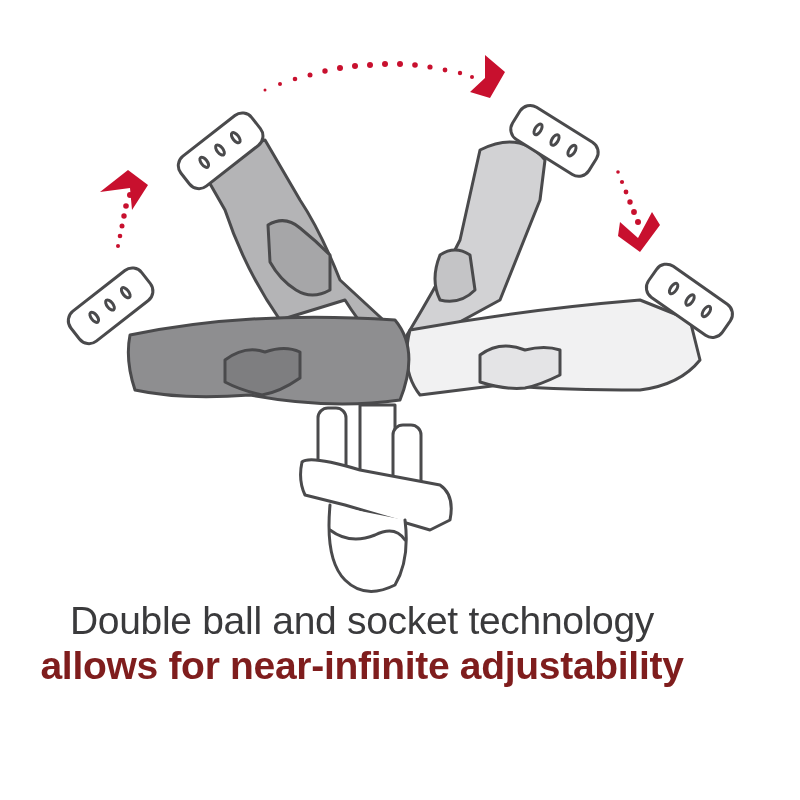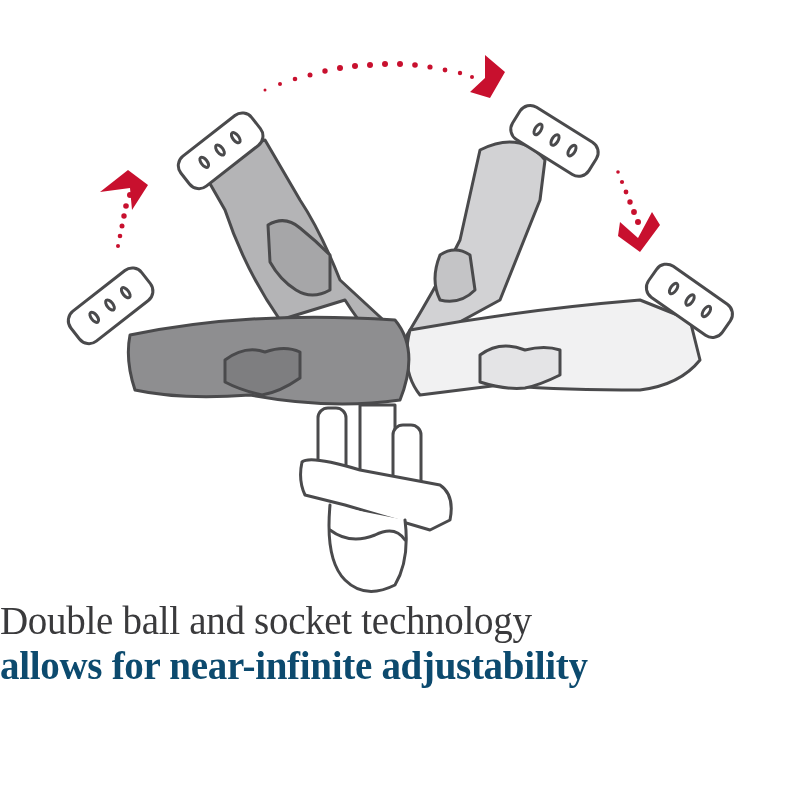--- a/index.html
+++ b/index.html
@@ -1,21 +1,21 @@
 <!DOCTYPE html>
 <html><head>
 <meta charset="utf-8">
 <style>
   html,body{margin:0;padding:0;background:#ffffff;}
   .canvas{position:relative;width:800px;height:800px;overflow:hidden;background:#fff;}
   svg.illus{position:absolute;left:0;top:0;width:800px;height:800px;}
-  .caption{position:absolute;left:0;top:598px;width:724px;text-align:left;
-    font-family:Liberation Serif, serif;font-size:39px;line-height:45px;letter-spacing:-0.3px;}
+  .caption{position:absolute;left:0;top:598px;width:724px;text-align:center;
+    font-family:Liberation Sans, sans-serif;font-size:39px;line-height:45px;letter-spacing:-0.3px;}
   .l1,.l3{color:#3a3a3c;font-weight:400;display:block;}
-  .l2{color:#0c4a6e;font-weight:700;display:block;}
+  .l2{color:#7f1d1d;font-weight:700;display:block;}
   .reg{font-size:22px;vertical-align:14px;}
 </style>
 </head>
 <body>
 
 <div class="canvas">
   <svg class="illus" viewBox="0 0 800 800" xmlns="http://www.w3.org/2000/svg">
     <g stroke="#4a4a4c" stroke-width="3" stroke-linejoin="round" stroke-linecap="round">
 
       <g>

